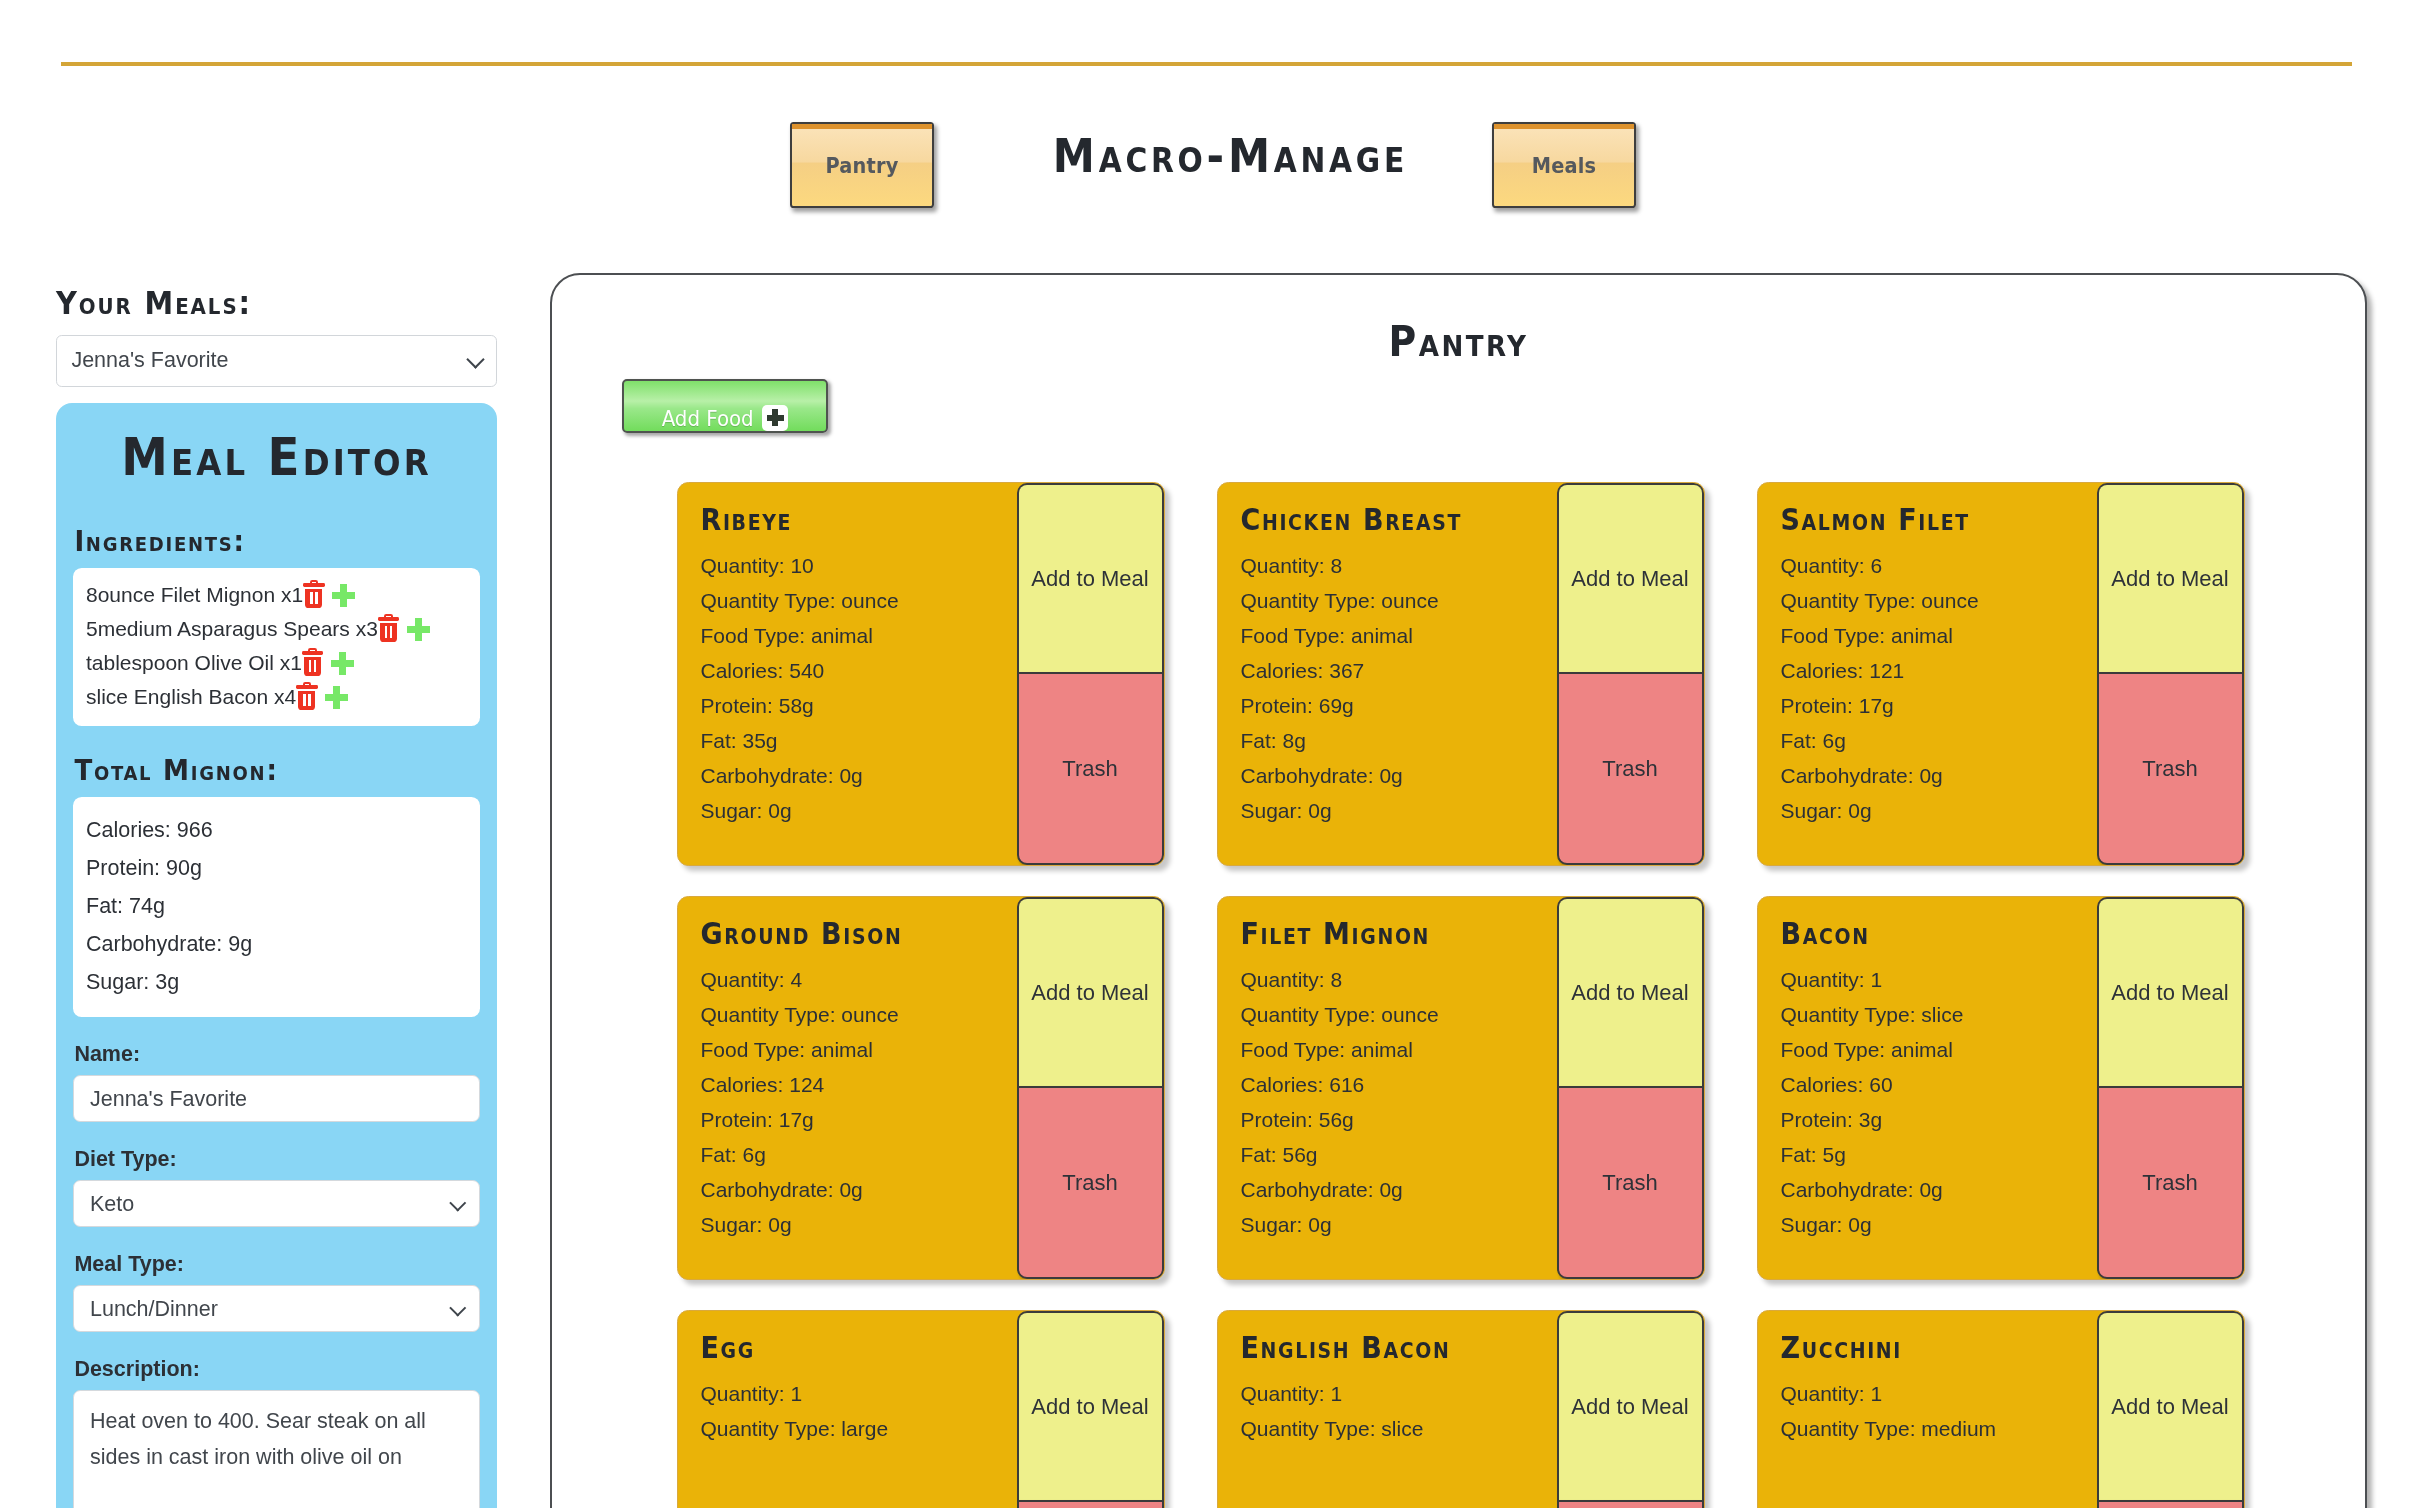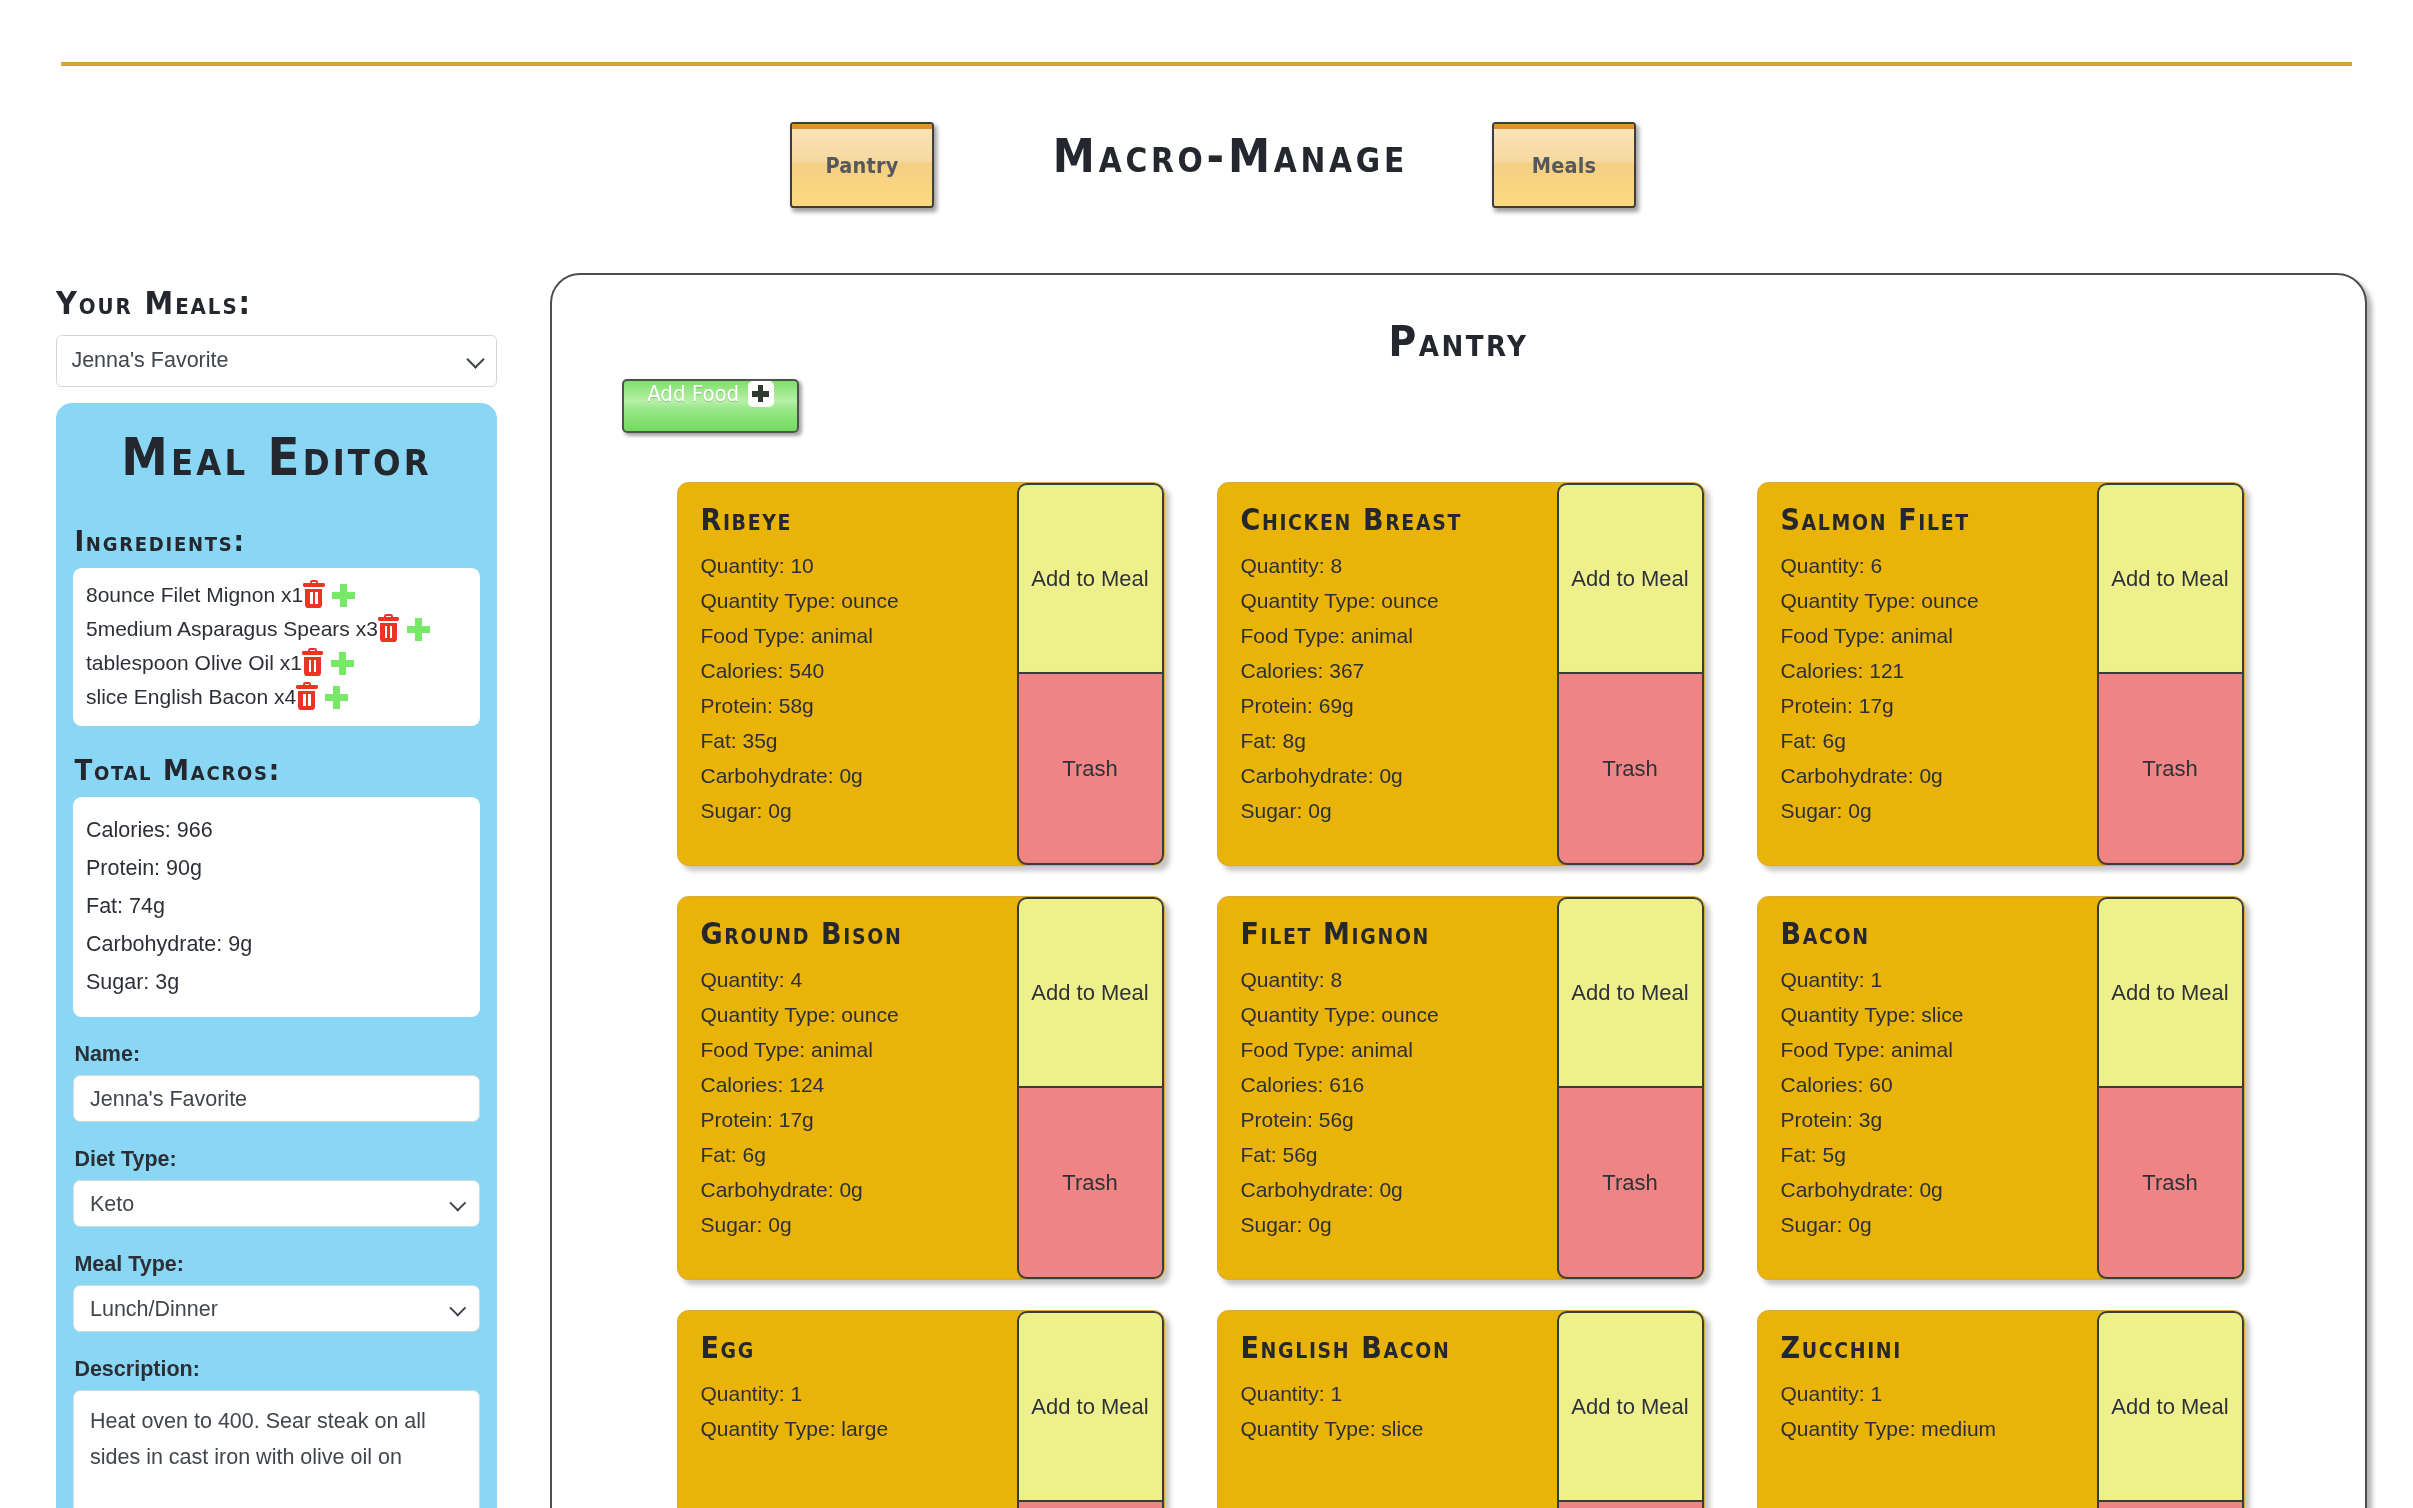--- a/index.html
+++ b/index.html
@@ -223,26 +223,26 @@
     font-variant: small-caps;
     font-weight: 700;
     font-size: 42px;
     letter-spacing: 0.06em;
     color: #24282e;
     margin: 42px 0 0 0;
   }
   .add-food {
     position: absolute;
     left: 70px; top: 104px;
-    width: 177px; height: 54px;
+    width: 206px; height: 54px;
     border: 2.2px solid #4f534f;
     border-radius: 5px;
     background: linear-gradient(to bottom, #7fe06a 0%, #b8f0a8 40%, #9ae88a 55%, #72dc5c 100%);
     box-shadow: 2.2px 2.9px 3.6px rgba(0,0,0,0.35);
-    display: flex; align-items: flex-start; justify-content: center;
+    display: flex; align-items: flex-end; justify-content: center;
     gap: 8.6px;
     cursor: pointer;
   }
   .add-food .lbl {
     font-family: "DejaVu Sans Condensed", "Liberation Sans Narrow", "Liberation Sans", sans-serif;
     font-size: 22px; color: #ffffff; font-weight: 400;
     text-shadow: 0 0.7px 0.7px rgba(0,0,0,0.18);
   }
   .add-food .plusbox {
     width: 26px; height: 26px; background: #ffffff; border-radius: 5px;
@@ -390,21 +390,21 @@
             <span class="icon-trash">
               <span class="handle"></span>
               <span class="lid"></span>
               <span class="body"></span>
             </span>
             <span class="icon-plus"></span>
           </span>
         </div>
       </div>
 
-    <div class="me-sub" style="margin-top:27px">Total Macros:</div>
+    <div class="me-sub" style="margin-top:27px">Total Mignon:</div>
     <div class="white-box" style="padding:14.4px 13px 16px 13px" id="macro-list">
         <div class="macro-line">Calories: 966</div>
         <div class="macro-line">Protein: 90g</div>
         <div class="macro-line">Fat: 74g</div>
         <div class="macro-line">Carbohydrate: 9g</div>
         <div class="macro-line">Sugar: 3g</div>
       </div>
 
     <div class="field-label">Name:</div>
     <div class="text-input">Jenna's Favorite</div>

